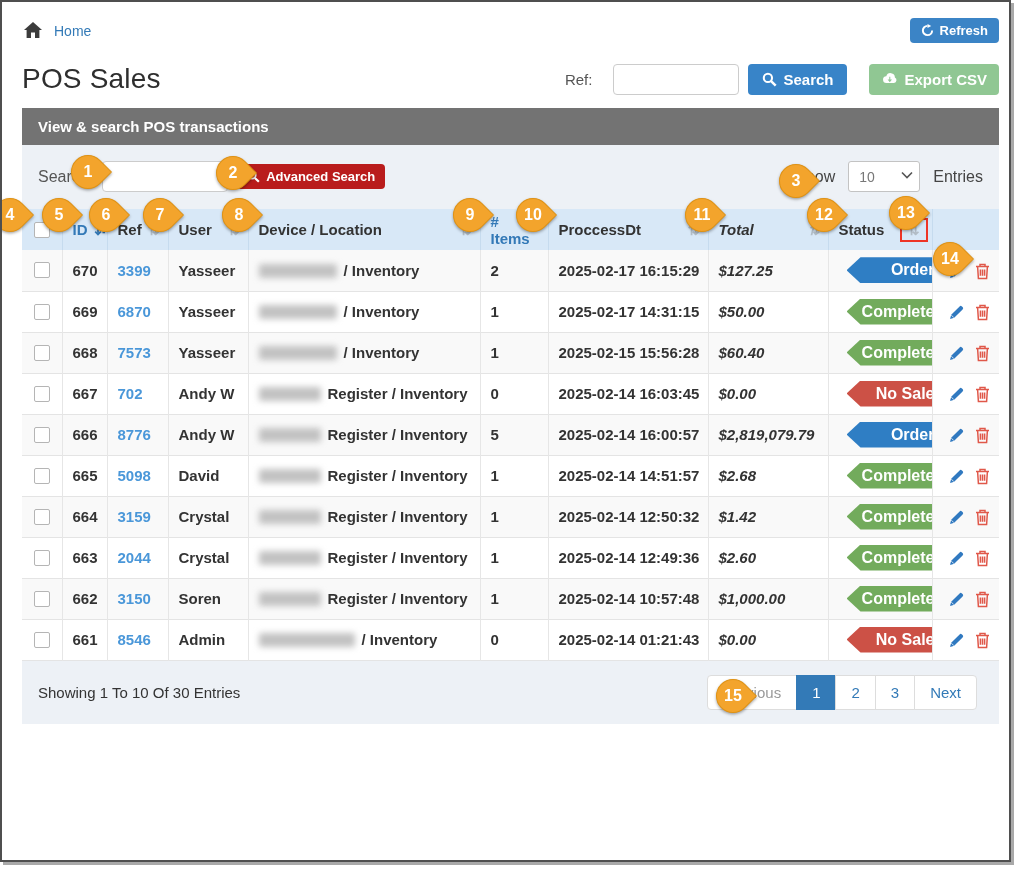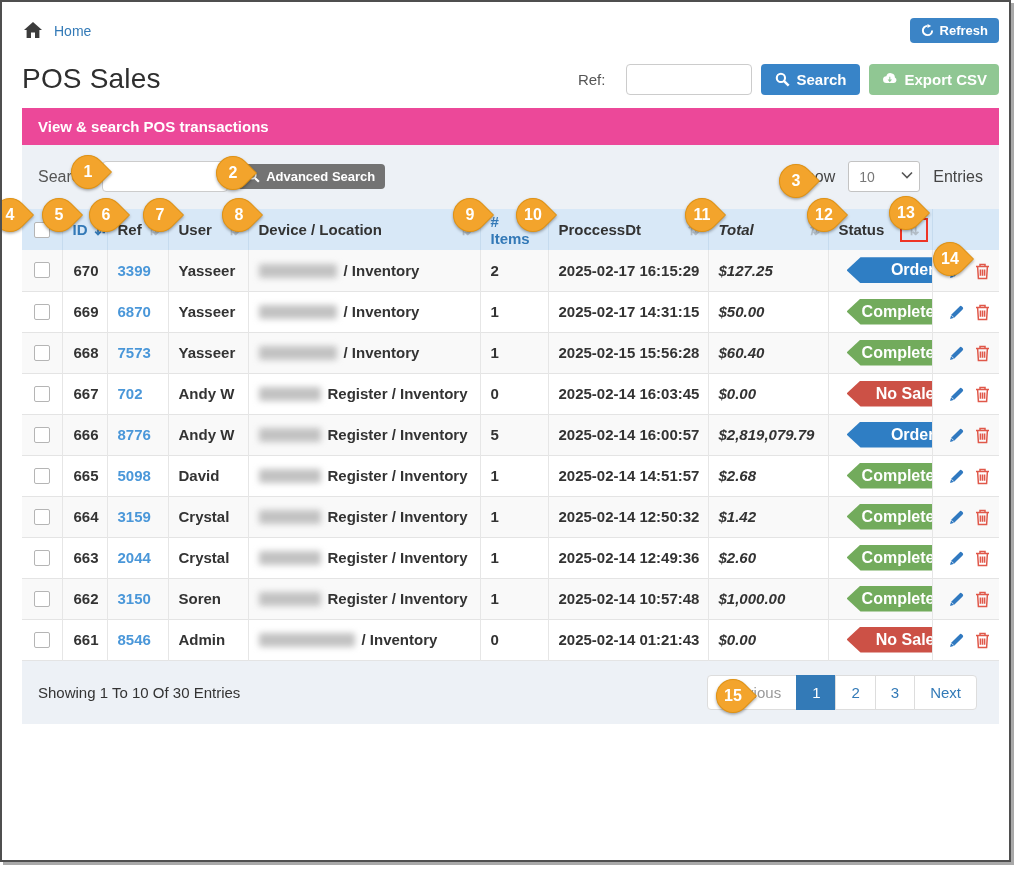--- a/index.html
+++ b/index.html
@@ -22,30 +22,30 @@
   .btn { display:inline-flex; align-items:center; gap:6px; border:none; border-radius:4px;
          color:#fff; cursor:pointer; font-family:inherit; }
   .btn-refresh { background:#3b84c6; font-size:13px; font-weight:bold; padding:5px 11px; border-radius:4px; }
   
   .titlerow { display:flex; align-items:center; padding:14px 10px 10px 20px; }
   .page-title { font-size:28px; font-weight:500; margin:0; color:#2e2e2e; letter-spacing:.2px; }
   .ref-label { font-size:15px; color:#555; margin-right:21px; }
   .input { height:31px; border:1px solid #ccc; border-radius:4px; background:#fff; padding:0 8px;
            font-size:14px; color:#333; font-family:inherit; }
   .ref-input { width:126px; margin-right:9px; }
-  .btn-search { background:#3884c8; font-size:15px; font-weight:600; padding:7px 14px; margin-right:9px;align-items:center; }
+  .btn-search { background:#3884c8; font-size:15px; font-weight:600; padding:7px 14px; margin-right:22px;align-items:center; }
   .btn-export { background:#90c793; font-size:15px; font-weight:600; padding:7px 12px; }
   
   .panel { width:977px; margin-left:20px; margin-top:3px; }
-  .panel-header { background:#ec4899; color:#fff; font-size:15px; font-weight:bold;
+  .panel-header { background:#737373; color:#fff; font-size:15px; font-weight:bold;
                   padding:10px 16px; }
   .panel-toolbar { background:#edf1f6; display:flex; align-items:center; padding:16px 16px 17px 16px; }
   .search-label { font-size:16px; color:#555; margin-right:9px; }
   .quick-search-input { width:126px; }
-  .btn-advanced { background:#737373; font-size:13px; font-weight:600; padding:5px 10px; margin-left:9px; }
+  .btn-advanced { background:#b91c1c; font-size:13px; font-weight:600; padding:5px 10px; margin-left:9px; }
   .show-label, .entries-label { font-size:16px; color:#444; }
   .select-wrap { position:relative; margin:0 13px; }
   .page-size-select { appearance:none; -webkit-appearance:none; width:72px; height:31px;
       border:1px solid #c3c3c3; border-radius:3px; background:#fff; color:#777;
       font-size:14px; padding:0 22px 0 10px; font-family:inherit; }
   .select-chevron { position:absolute; right:7px; top:10px; pointer-events:none; }
   
   table { border-collapse:collapse; width:977px; table-layout:fixed; background:#fff; }
   thead tr { background:#d8e8f7; height:41px; }
   th { font-size:15px; font-weight:bold; color:#333; text-align:left; padding:0 8px 0 10px;
@@ -55,21 +55,21 @@
   .th-label.blue { color:#3379b7; }
   .sort-both { color:#b3bdc6; font-size:14px; line-height:1; }
   .sort-both.boxed { border:2px solid #ee3526; padding:3px 6px; margin-right:-4px; }
   .id-sort { margin-left:6px; display:inline-flex; }
   tbody tr { height:41px; border-bottom:1px solid #e4e4e4; }
   tbody tr:nth-child(odd) { background:#f9f9f9; }
   td { font-size:15px; font-weight:bold; color:#333; padding:0 8px 0 10px;
        border-right:1px solid #e6e6e6; overflow:hidden; white-space:nowrap; }
   td:last-child { border-right:none; }
   .col-0 { width:40px; text-align:center; padding:0; }
-  .col-1 { width:45px;text-align:right; }
+  .col-1 { width:45px; }
   .col-2 { width:61px; }
   .col-3 { width:80px; }
   .col-4 { width:232px; }
   .col-5 { width:68px; }
   .col-6 { width:160px; }
   .col-7 { width:120px;font-style:italic; }
   .col-8 { width:104px; }
   .col-9 { width:67px; text-align:center; }
   .cb { width:16px; height:16px; appearance:none; -webkit-appearance:none; background:#fff;
         border:1px solid #b5b5b5; border-radius:2px; vertical-align:middle; cursor:pointer; }

